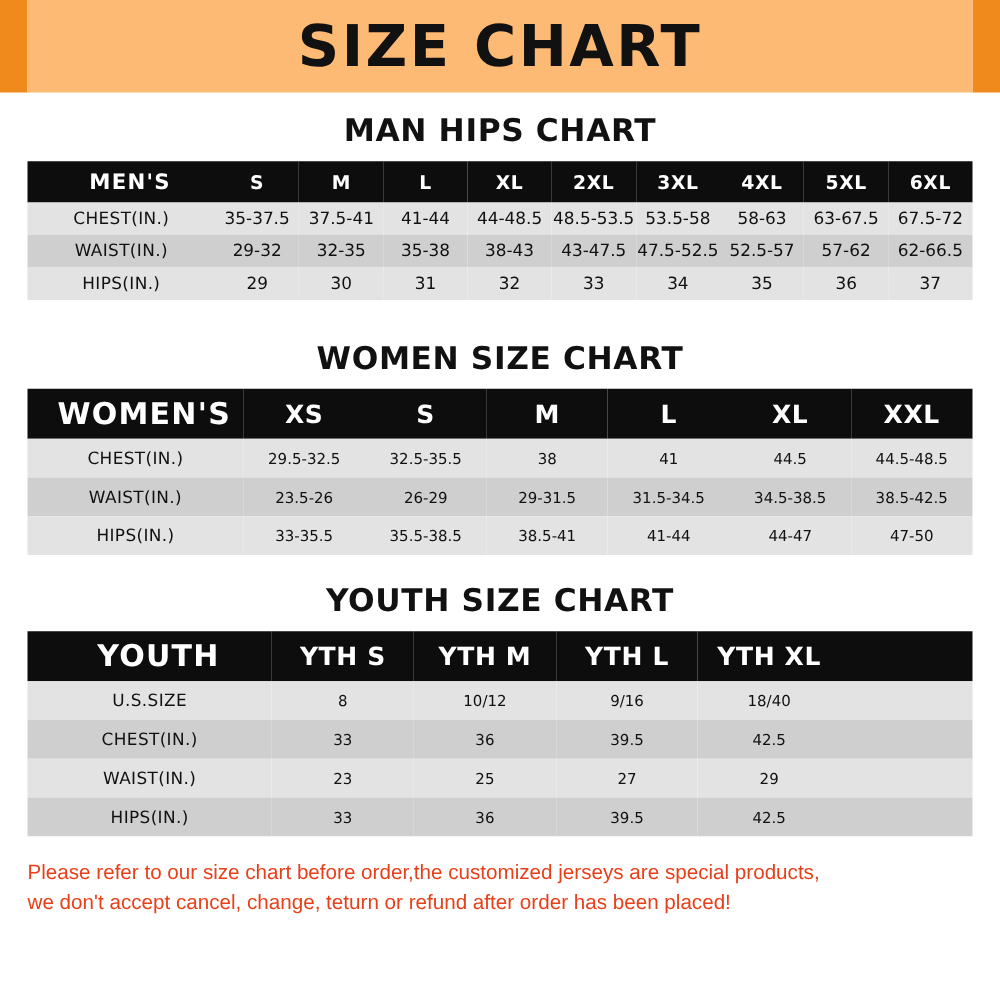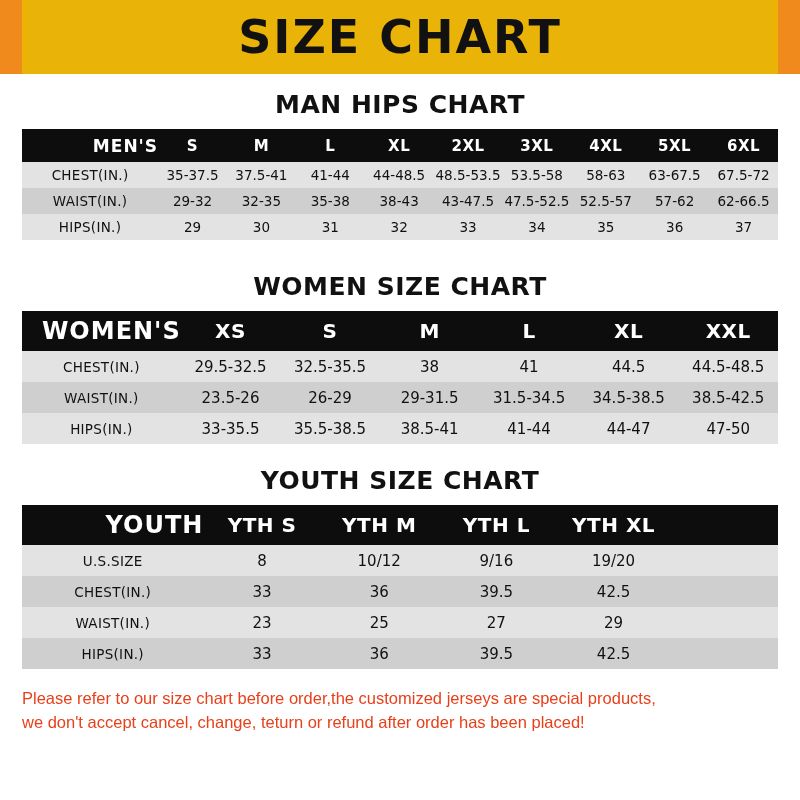--- a/index.html
+++ b/index.html
@@ -29,21 +29,21 @@
   }
   .side-bar.left { left: 0; }
   .side-bar.right { right: 0; }
 
   .header {
     position: absolute;
     left: 22px;
     right: 22px;
     top: 0;
     height: 74px;
-    background: #eab308;
+    background: #fdba74;
     display: flex;
     align-items: center;
     justify-content: center;
   }
   .header-title {
     font-family: "DejaVu Sans", sans-serif;
     font-weight: bold;
     font-size: 46px;
     letter-spacing: 2px;
     color: #111111;
@@ -89,42 +89,43 @@
     background: #0d0d0d;
   }
   table.size-table thead th {
     color: #ffffff;
     font-weight: bold;
     height: 33px;
     font-size: 15px;
     letter-spacing: 0.5px;
   }
   table.size-table thead th.rowlabel {
-    text-align: right;
+    text-align: center;
+    padding-left: 14px;
     font-size: 17px;
     letter-spacing: 1px;
     margin-left: 28px;
   }
   table.size-table tbody tr.light { background: #e3e3e3; }
   table.size-table tbody tr.dark  { background: #cfcfcf; }
   table.size-table tbody td {
     height: 26px;
     font-size: 13.5px;
     color: #111111;
   }
   table.size-table tbody td.rowlabel {
     font-size: 13.5px;
     color: #111111;
     letter-spacing: 0.3px;
   }
 
   
   table.women tbody td, table.youth tbody td {
     height: 31px;
-    font-size: 15px;
+    font-size: 12px;
   }
   table.women thead th, table.youth thead th {
     height: 40px;
     font-size: 20px;
   }
   table.women thead th.rowlabel, table.youth thead th.rowlabel {
     font-size: 24px;
   }
 
   .footer-note {
@@ -261,21 +262,21 @@
           <th>YTH XL</th>
           <th style="width:14%"></th>
         </tr>
       </thead>
       <tbody>
         <tr class="light">
           <td class="rowlabel">U.S.SIZE</td>
           <td>8</td>
           <td>10/12</td>
           <td>9/16</td>
-          <td>19/20</td>
+          <td>18/40</td>
           <td></td>
         </tr>
         <tr class="dark">
           <td class="rowlabel">CHEST(IN.)</td>
           <td>33</td>
           <td>36</td>
           <td>39.5</td>
           <td>42.5</td>
           <td></td>
         </tr>

